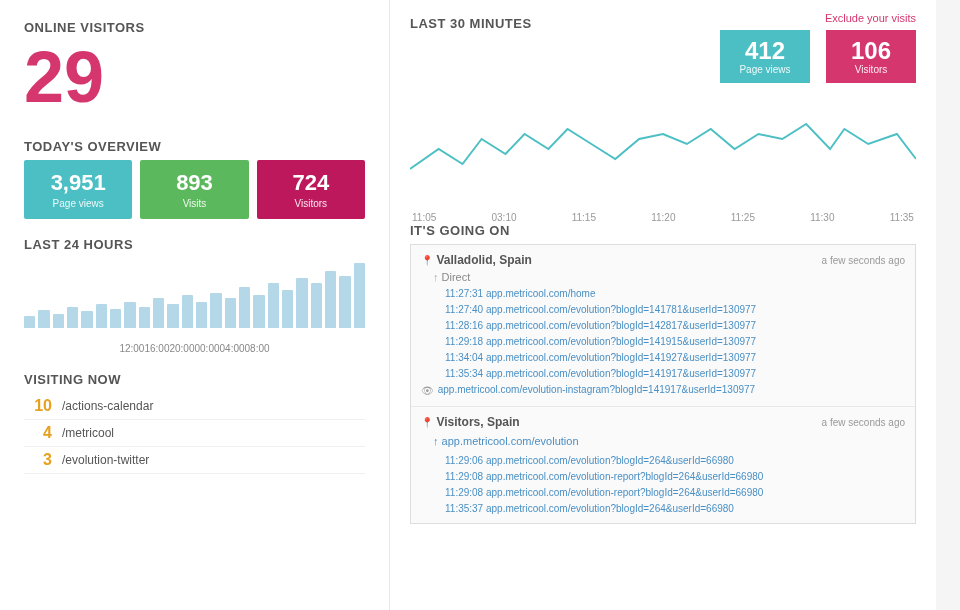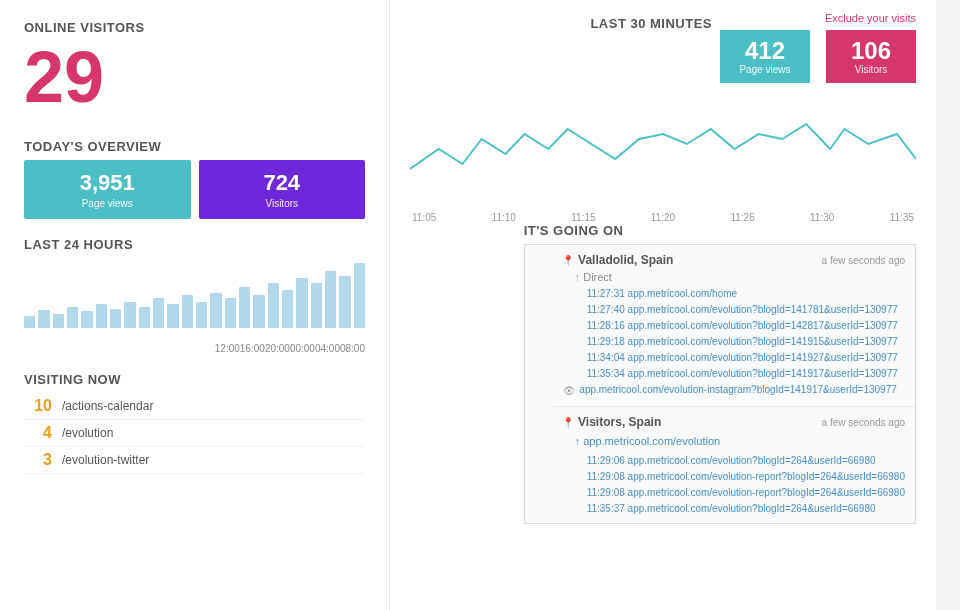--- a/index.html
+++ b/index.html
@@ -25,21 +25,20 @@
       display: flex;
       flex-direction: column;
       gap: 0;
     }
     .right-panel {
       flex: 1;
       padding: 12px 20px;
       background: #fff;
       display: flex;
       flex-direction: column;
-      align-items: flex-end;
     }
 
     
     .section-title {
       font-size: 13px;
       font-weight: bold;
       color: #555;
       letter-spacing: 0.5px;
       margin-bottom: 6px;
       text-transform: uppercase;
@@ -74,41 +73,41 @@
       display: block;
     }
     .overview-card .card-label {
       font-size: 10px;
       opacity: 0.9;
       display: block;
       margin-top: 2px;
     }
     .card-teal { background: #4bbfc3; }
     .card-green { background: #5cb85c; }
-    .card-pink { background: #6d28d9; }
+    .card-pink { background: #be185d; }
 
     .last24-section {
       margin-bottom: 18px;
     }
     .bar-chart {
       display: flex;
       align-items: flex-end;
       height: 70px;
       gap: 3px;
       margin: 6px 0 4px 0;
     }
     .bar {
       flex: 1;
       background: #b5d8e8;
       border-radius: 1px 1px 0 0;
       min-width: 8px;
     }
     .bar-labels {
       display: flex;
-      justify-content: flex-end;
+      justify-content: center;
       font-size: 10px;
       color: #888;
       margin-top: 15px;
     }
 
     .visiting-section {}
     .visiting-list {
       margin-top: 6px;
     }
     .visiting-item {
@@ -184,21 +183,20 @@
       letter-spacing: 0.5px;
       text-transform: uppercase;
       margin-bottom: 6px;
     }
     .going-on-feed {
       border: 1px solid #ddd;
       background: #fafafa;
       height: 280px;
       overflow-y: auto;
       position: relative;
-      padding-left: 28px;
     }
     .feed-item {
       border-bottom: 1px solid #e8e8e8;
       padding: 8px 10px;
     }
     .feed-item-header {
       display: flex;
       justify-content: space-between;
       align-items: center;
       margin-bottom: 4px;
@@ -258,20 +256,24 @@
       <div class="section-title">ONLINE VISITORS</div>
       <div class="big-number">29</div>
     </div>
 
     <div class="overview-section">
       <div class="section-title">TODAY'S OVERVIEW</div>
       <div class="overview-cards">
         <div class="overview-card card-teal">
           <span class="card-number">3,951</span>
           <span class="card-label">Page views</span>
+        </div>
+        <div class="overview-card card-green">
+          <span class="card-number">893</span>
+          <span class="card-label">Visits</span>
         </div>
         <div class="overview-card card-pink">
           <span class="card-number">724</span>
           <span class="card-label">Visitors</span>
         </div>
       </div>
     </div>
 
     <div class="last24-section">
       <div class="section-title">LAST 24 HOURS</div>
@@ -313,21 +315,21 @@
 
     <div class="visiting-section">
       <div class="section-title">VISITING NOW</div>
       <div class="visiting-list" id="visiting-list">
           <div class="visiting-item">
       <span class="visiting-rank">10</span>
       <span class="visiting-path">/actions-calendar</span>
     </div>
           <div class="visiting-item">
       <span class="visiting-rank">4</span>
-      <span class="visiting-path">/evolution</span>
+      <span class="visiting-path">/metricool</span>
     </div>
           <div class="visiting-item">
       <span class="visiting-rank">3</span>
       <span class="visiting-path">/evolution-twitter</span>
     </div>
         </div>
     </div>
 
   </div>
 
@@ -349,21 +351,21 @@
         </div>
       </div>
     </div>
 
     <div class="line-chart-container">
       <svg width="100%" height="120" viewBox="0 0 530 120" preserveAspectRatio="none">
         <polyline fill="none" stroke="#4bbfc3" stroke-width="2" points="0,80 30,60 55,75 75,50 100,65 120,45 145,60 165,40 190,55 215,70 240,50 265,45 290,55 315,40 340,60 365,45 390,50 415,35 440,60 455,40 480,55 510,45 530,70"></polyline>
       </svg>
       <div class="line-chart-labels">
         <span>11:05</span>
-        <span>11:10</span>
+        <span>03:10</span>
         <span>11:15</span>
         <span>11:20</span>
         <span>11:25</span>
         <span>11:30</span>
         <span>11:35</span>
       </div>
     </div>
 
     <div class="going-on-section">
       <div class="going-on-title">IT'S GOING ON</div>

